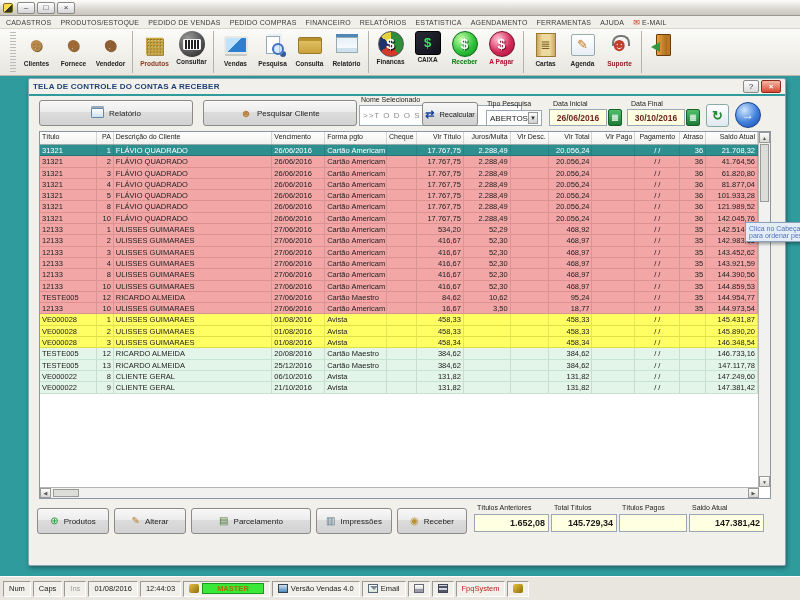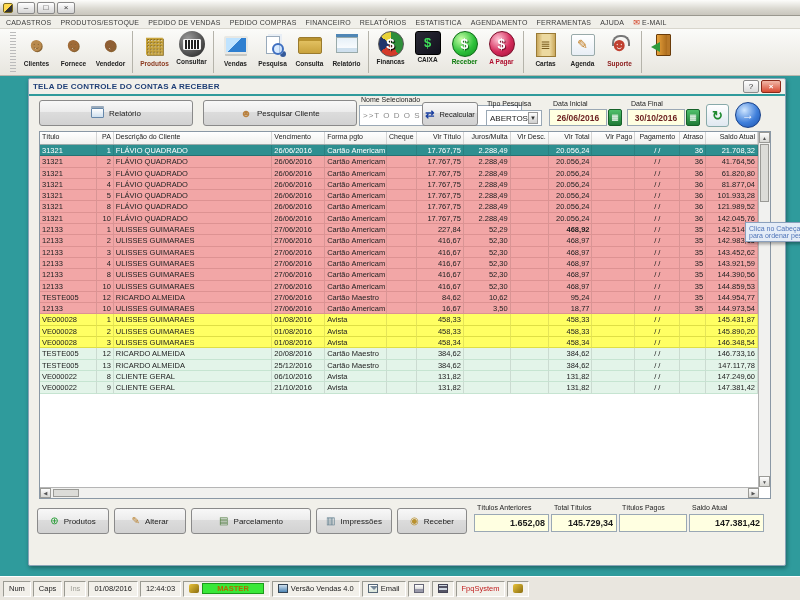--- a/index.html
+++ b/index.html
@@ -463,24 +463,24 @@
             <span class="g-cell al-r" style="width: 26px;">36</span>
             <span class="g-cell al-r" style="width: 52px;">142.045,76</span>
           </div>
           <div class="g-row st-overdue">
             <span class="g-cell al-l" style="width: 57px;">12133</span>
             <span class="g-cell al-r" style="width: 17px;">1</span>
             <span class="g-cell al-l" style="width: 159px;">ULISSES GUIMARAES</span>
             <span class="g-cell al-l" style="width: 53px;">27/06/2016</span>
             <span class="g-cell al-l" style="width: 62px;">Cartão Americam</span>
             <span class="g-cell al-l" style="width: 30px;"></span>
-            <span class="g-cell al-r" style="width: 47px;">227,84</span>
+            <span class="g-cell al-r" style="width: 47px;">534,20</span>
             <span class="g-cell al-r" style="width: 47px;">52,29</span>
             <span class="g-cell al-r" style="width: 38px;"></span>
-            <span class="g-cell al-r" style="width: 44px; font-weight: bold;">468,92</span>
+            <span class="g-cell al-r" style="width: 44px;">468,92</span>
             <span class="g-cell al-r" style="width: 43px;"></span>
             <span class="g-cell al-c" style="width: 45px;">/ /</span>
             <span class="g-cell al-r" style="width: 26px;">35</span>
             <span class="g-cell al-r" style="width: 52px;">142.514,68</span>
           </div>
           <div class="g-row st-overdue">
             <span class="g-cell al-l" style="width: 57px;">12133</span>
             <span class="g-cell al-r" style="width: 17px;">2</span>
             <span class="g-cell al-l" style="width: 159px;">ULISSES GUIMARAES</span>
             <span class="g-cell al-l" style="width: 53px;">27/06/2016</span>

